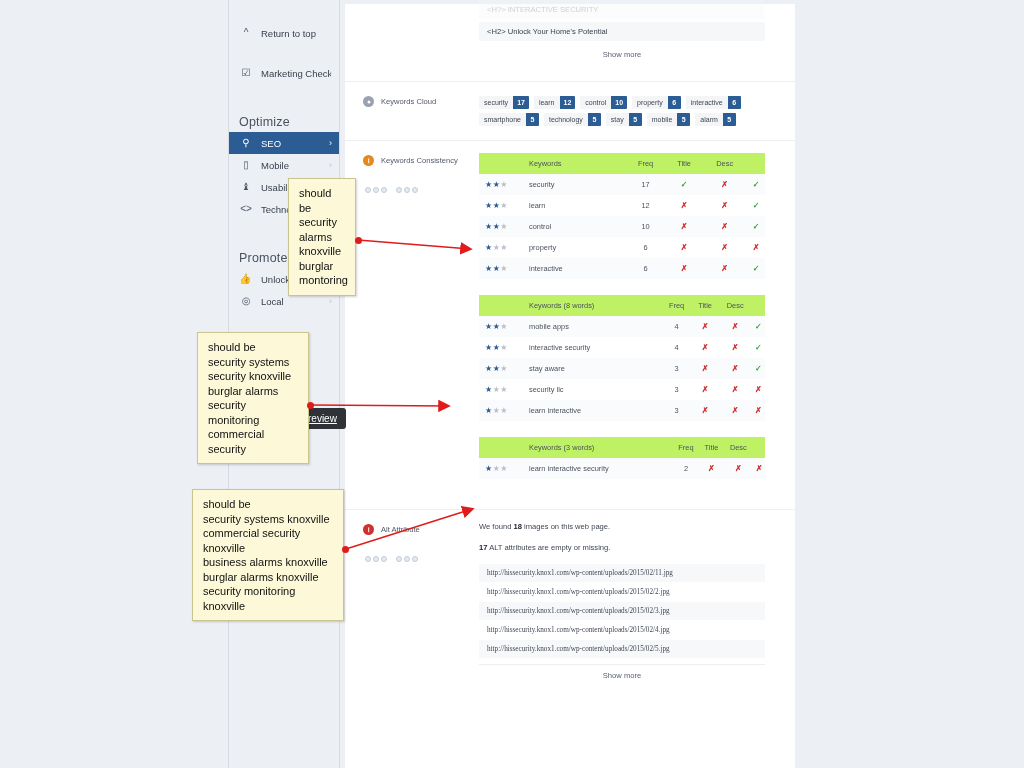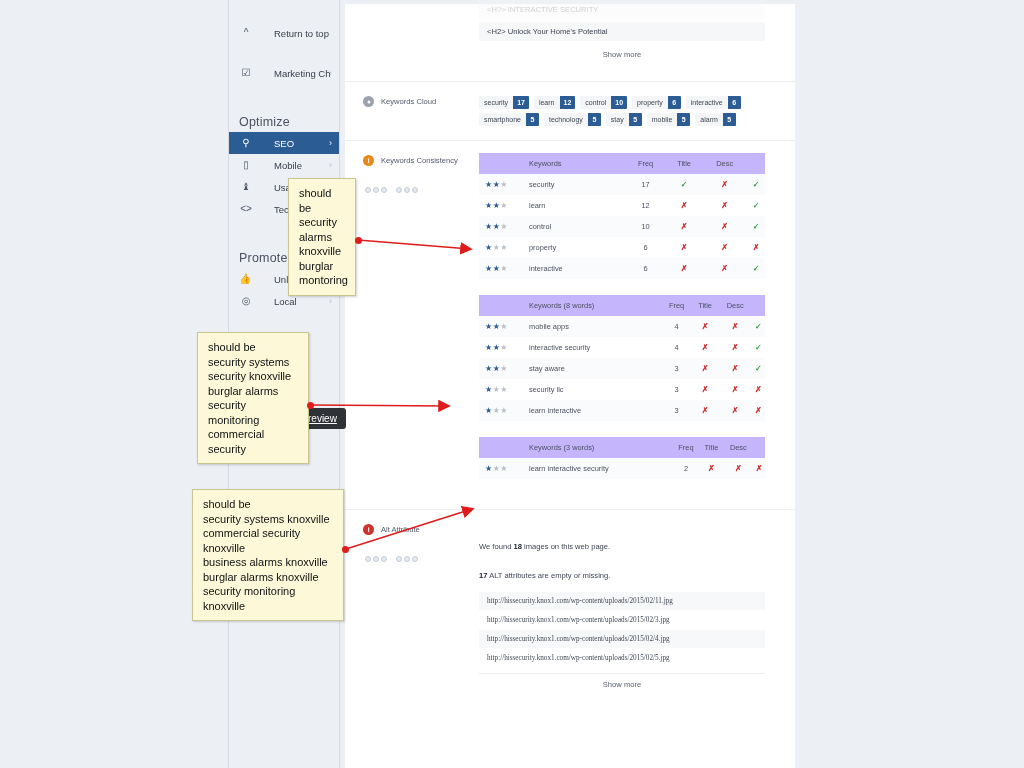--- a/index.html
+++ b/index.html
@@ -24,21 +24,21 @@
   .side-row {
     position: relative;
     display: flex; align-items: center;
     height: 22px; padding: 0 8px 0 10px;
     color: #39404c;
   }
   .side-row .ico {
     width: 14px; flex: 0 0 14px; text-align: center;
     font-size: 10px; color: #4a5566; line-height: 1;
   }
-  .side-row .lbl { margin-left: 21px; white-space: nowrap; overflow: hidden; }
+  .side-row .lbl { margin-left: 8px; white-space: nowrap; overflow: hidden; }
   .side-row .chev {
     position: absolute; right: 7px; top: 50%; transform: translateY(-50%);
     font-size: 9px; color: #b9c0ca;
   }
   .side-row.active {
     background: #2b5c93; color: #ffffff;
   }
   .side-row.active .ico, .side-row.active .chev { color: #ffffff; }
   .side-gap-lg { height: 28px; }
   .side-gap-md { height: 18px; }
@@ -111,35 +111,35 @@
   .kw .kw-t { padding: 0 5px; display: flex; align-items: center; color: #3f4654; }
   .kw .kw-n {
     background: #2b5c93; color: #fff; padding: 0 4px;
     display: flex; align-items: center; font-weight: bold; min-width: 13px;
     justify-content: center;
   }
 
   
   table.kt { width: 100%; border-collapse: collapse; font-size: 7.4px; margin-bottom: 16px; }
   table.kt thead th {
-    background: #c4b5fd; color: #4b515f; font-weight: normal;
+    background: #bef264; color: #4b515f; font-weight: normal;
     padding: 6px 0; text-align: center; margin-left: 44px;
   }
   table.kt thead th.kw-h { text-align: left; padding-left: 4px; }
   table.kt tbody td { padding: 6px 0; color: #4b515f; text-align: center; }
   table.kt tbody tr:nth-child(odd) { background: #fafbfc; }
   table.kt td.stars { width: 46px; text-align: left; padding-left: 6px; white-space: nowrap; }
   table.kt td.kwname { text-align: left; padding-left: 4px; color: #4b515f; }
   .st { font-size: 8px; letter-spacing: .5px; }
   .st .on  { color: #2b5c93; }
   .st .off { color: #b8bfc9; }
   .yes { color: #2e9b3e; font-size: 8px; font-weight: bold; }
   .no  { color: #cf3030; font-size: 8px; font-weight: bold; }
 
-  .alt-line { font-size: 7.6px; color: #3f4654; margin-bottom: 12px; margin-top: 20px; }
+  .alt-line { font-size: 7.6px; color: #3f4654; margin-bottom: 12px; }
   .alt-line b { color: #22272f; }
   .url {
     font-size: 7.2px; color: #3f4654; padding: 5px 8px; margin-bottom: 1px; font-family: Liberation Serif, serif;
   }
   .url:nth-child(odd) { background: #f7f8fa; }
   .url-sep { border-top: 1px solid #eceef1; margin-top: 6px; }
 
   
   .note {
     position: absolute;
@@ -467,20 +467,21 @@
     </div>
     <div class="sec-body">
       <div class="alt-line">
         <span>We found </span><b>18</b><span> images on this web page.</span>
       </div>
       <div class="alt-line">
         <b>17</b><span> ALT attributes are empty or missing.</span>
       </div>
       <div id="url-list">
           <div class="url">http://hissecurity.knox1.com/wp-content/uploads/2015/02/11.jpg</div>
+          <div class="url">http://hissecurity.knox1.com/wp-content/uploads/2015/02/2.jpg</div>
           <div class="url">http://hissecurity.knox1.com/wp-content/uploads/2015/02/3.jpg</div>
           <div class="url">http://hissecurity.knox1.com/wp-content/uploads/2015/02/4.jpg</div>
           <div class="url">http://hissecurity.knox1.com/wp-content/uploads/2015/02/5.jpg</div>
         </div>
       <div class="url-sep"></div>
       <div class="showmore">Show more</div>
     </div>
   </div>
 </div>
 

